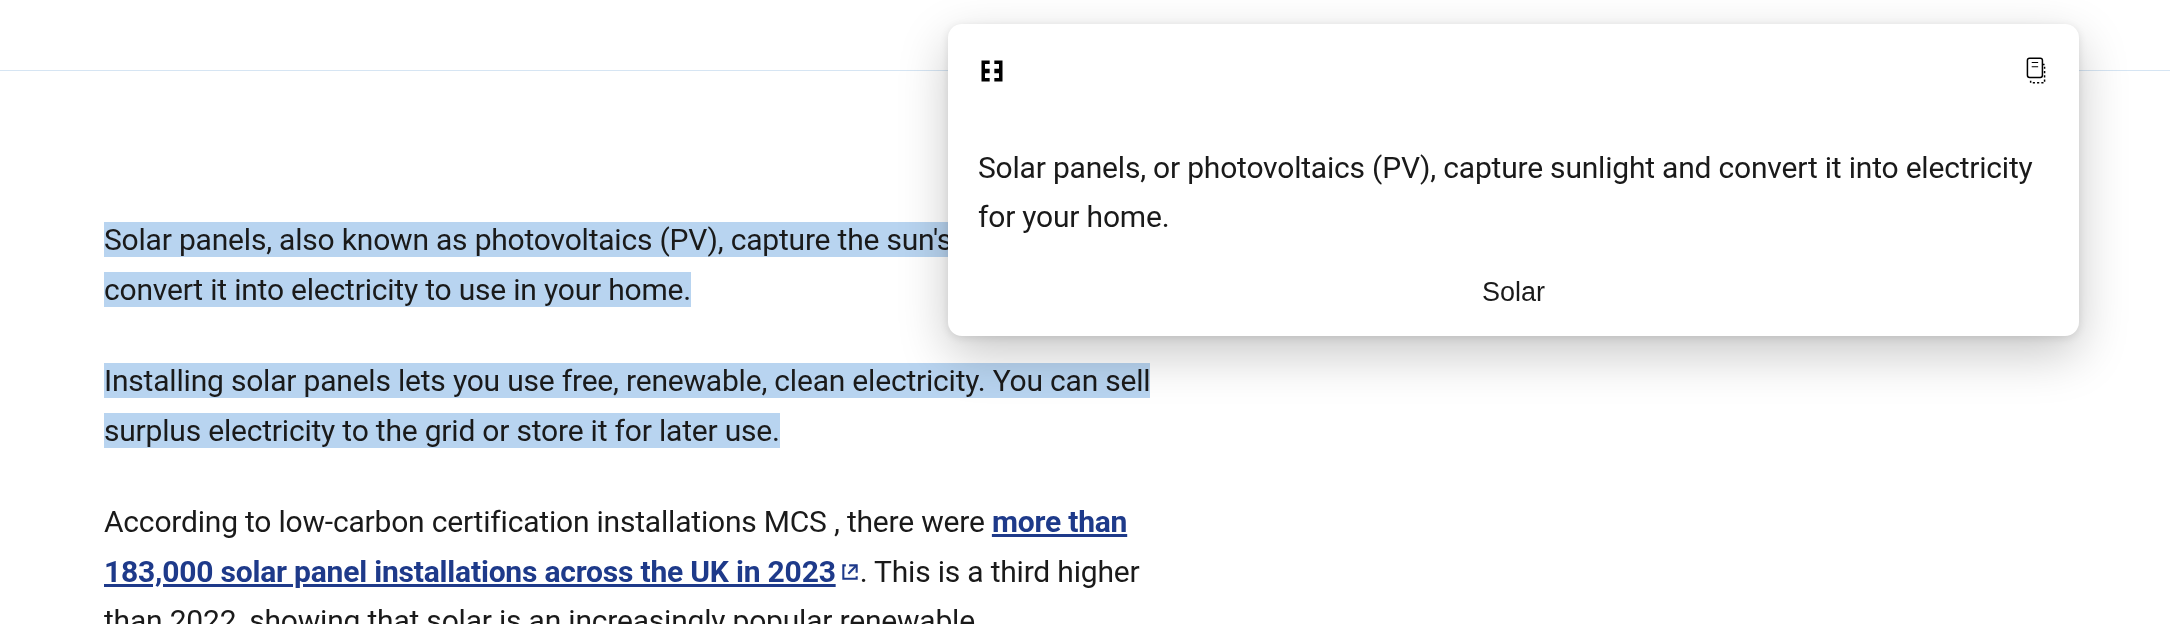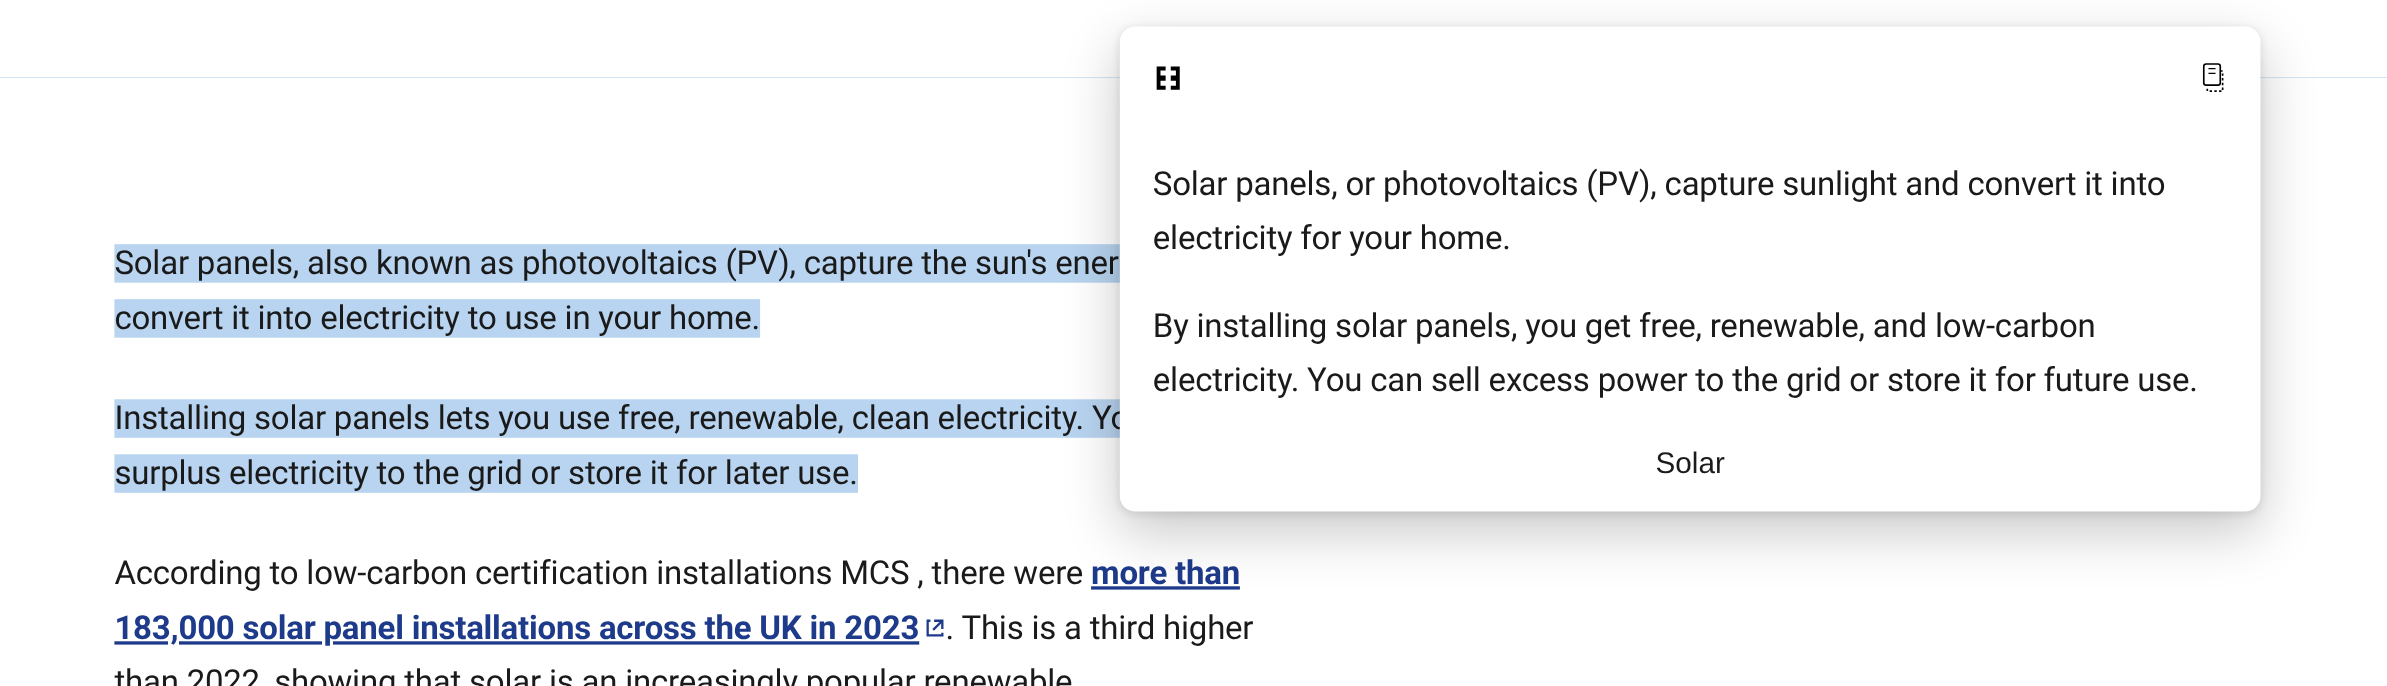--- a/index.html
+++ b/index.html
@@ -46,22 +46,22 @@
       font-weight: 700;
     }
     .external-icon {
       display: inline-block;
       vertical-align: baseline;
       margin-left: 4px;
     }
     .popup {
       position: absolute;
       top: 24px;
-      left: 1018px;
-      width: 1037px;
+      left: 948px;
+      width: 1131px;
       background: #fff;
       border-radius: 14px;
       box-shadow: 0 18px 50px rgba(0,0,0,0.22), 0 2px 8px rgba(0,0,0,0.1);
       padding: 32px 30px 24px 30px;
     }
     .popup-header {
       display: flex;
       justify-content: space-between;
       align-items: center;
       margin-bottom: 58px;
@@ -120,16 +120,15 @@
     <span class="popup-copy">
       <svg width="26" height="30" viewBox="0 0 24 28" fill="none" stroke="#000" stroke-width="1.4">
         <rect x="4" y="2" width="14" height="18" rx="2"></rect>
         <path d="M8 6 L14 6 M8 10 L14 10" stroke-width="1"></path>
         <path d="M18 8 L20 8 L20 25 L7 25 L7 22" stroke-dasharray="2 2"></path>
       </svg>
     </span>
   </div>
   <div class="popup-body">
     <p>Solar panels, or photovoltaics (PV), capture sunlight and convert it into electricity for your home.</p>
-    <p>By installing solar panels, you get free, renewable, and low-carbon electricity. You can sell excess power to the grid or store it for future use.</p>
   </div>
   <button class="popup-close">Solar</button>
 </div>
 
 </body></html>

